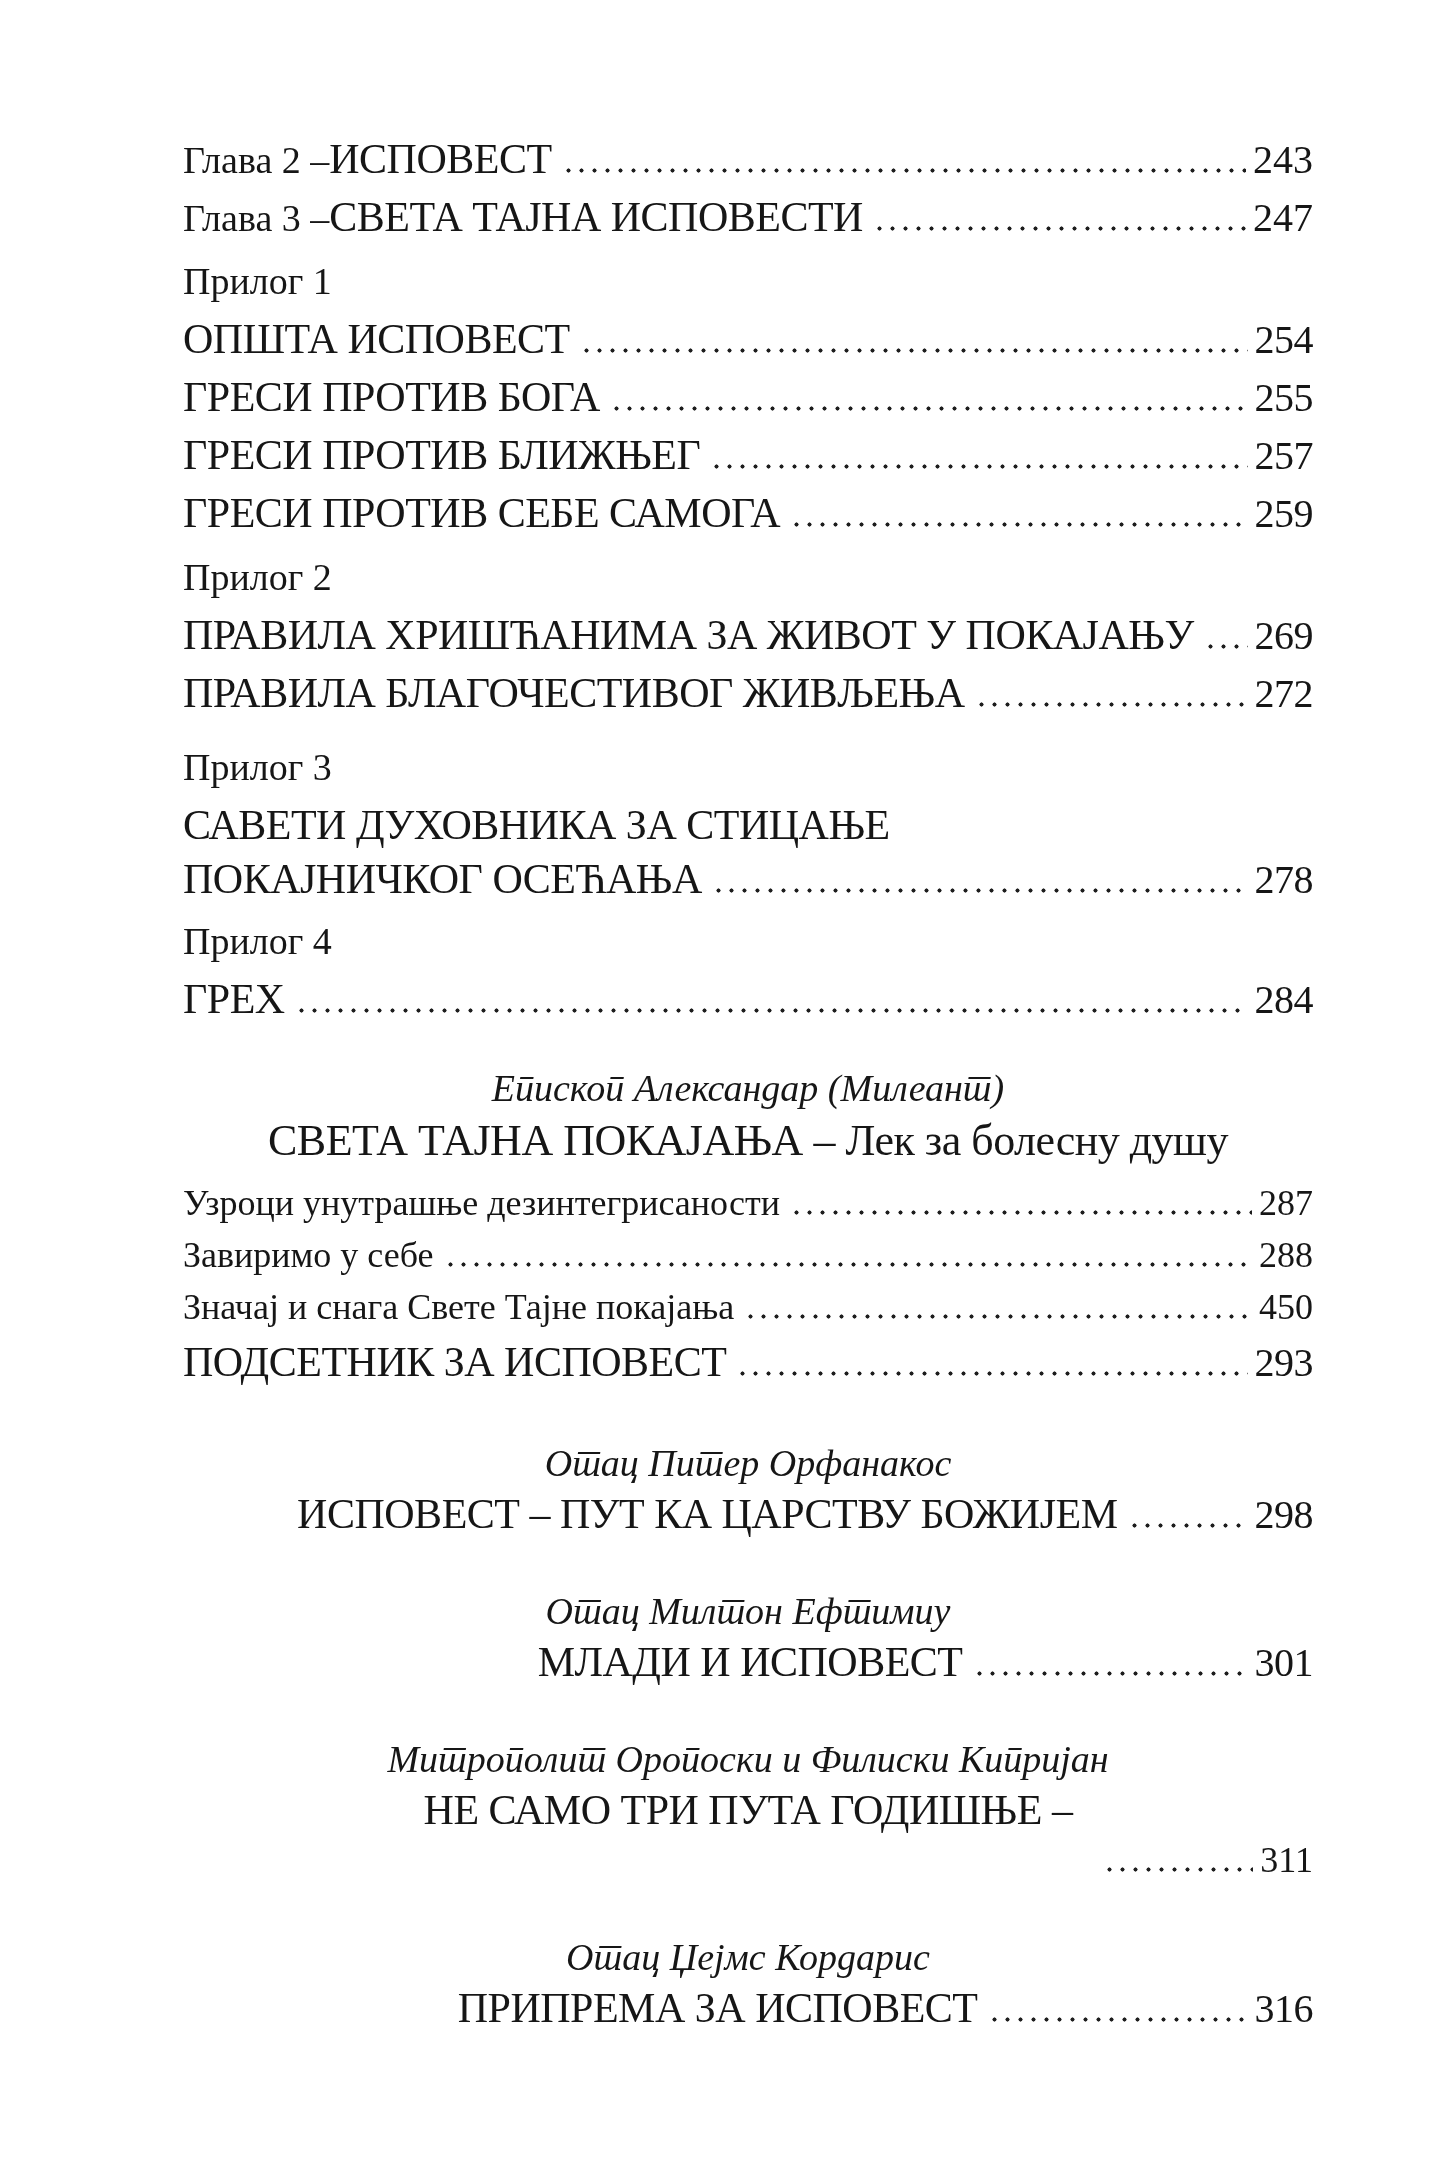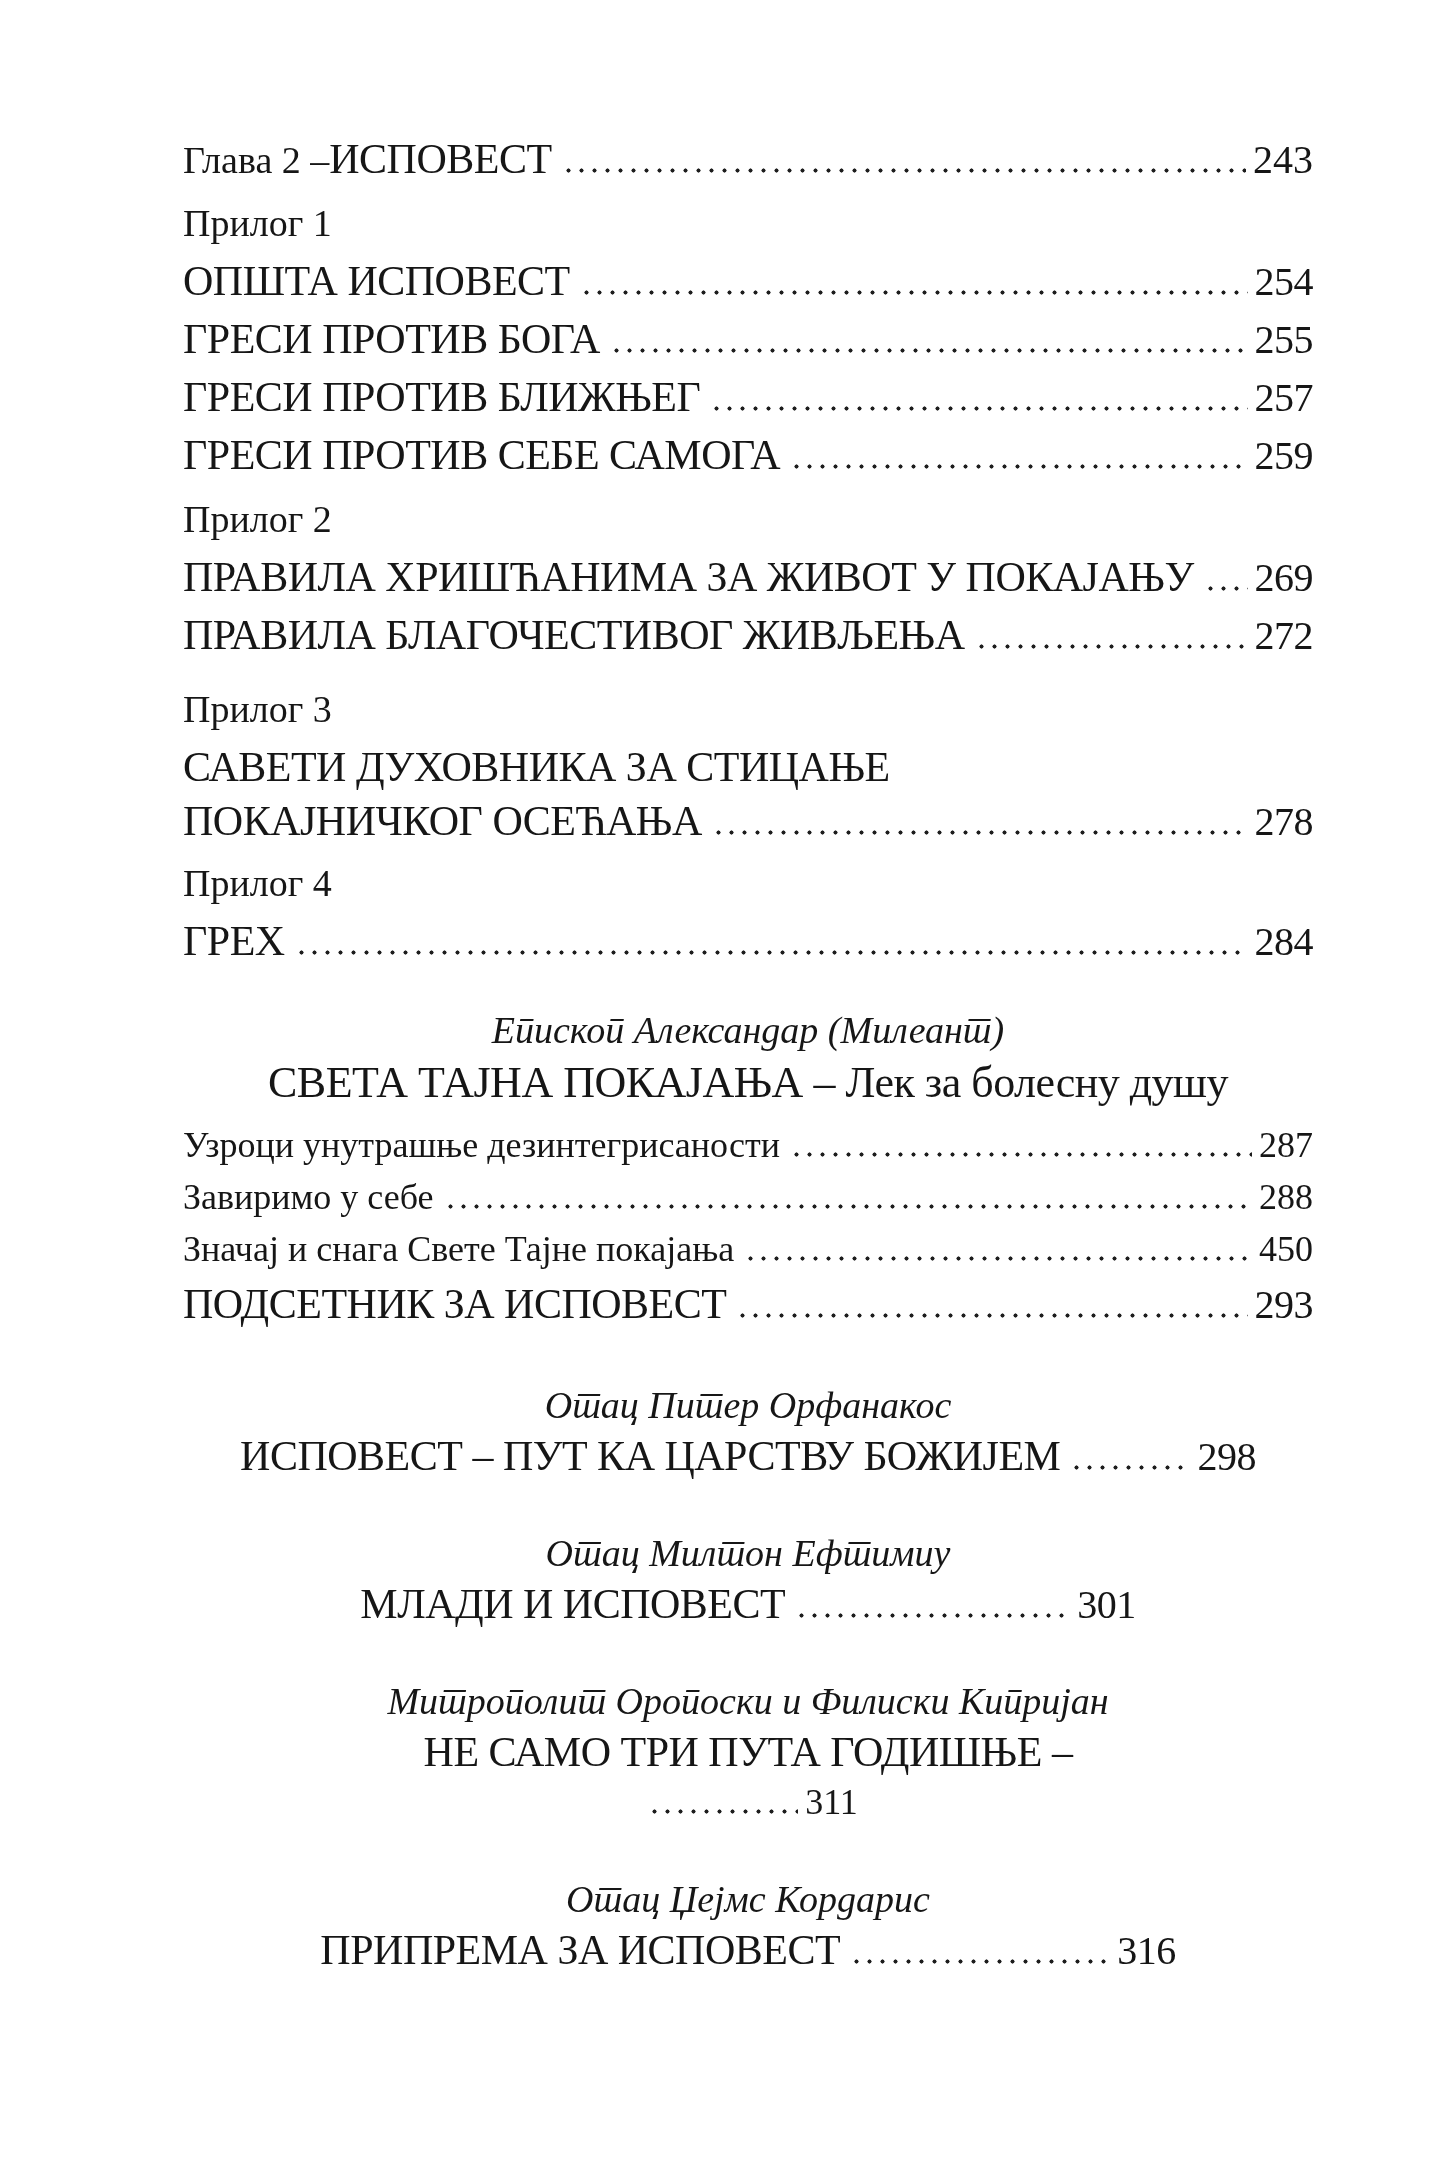--- a/index.html
+++ b/index.html
@@ -72,39 +72,45 @@
     font-size: 44px;
     height: 54px;
     line-height: 54px;
     justify-content: center;
     letter-spacing: -0.5px;
   }
 
   .center { justify-content: center; height: 50px; line-height: 50px; }
 
   
-  .cnum { justify-content: center; height: 50px; line-height: 50px; }
+  .cnum { justify-content: flex-end; height: 50px; line-height: 50px; }
   .cnum .dots { flex: 0 0 auto; }
   .d120 .dots { width: 120px; }
   .d275 .dots { width: 275px; }
   .d150 .dots { width: 150px; }
   .d260 .dots { width: 260px; }
 </style>
 </head>
 <body>
 
 <div class="page">
 
   <div class="row chapter">
     <span class="prefix">Глава 2 – </span>
       <span class="t">ИСПОВЕСТ</span>
     <span class="dots"></span>
     <span class="num">243</span>
   </div>
 
+  <div class="row chapter">
+    <span class="prefix">Глава 3 – </span>
+      <span class="t">СВЕТА ТАЈНА ИСПОВЕСТИ</span>
+    <span class="dots"></span>
+    <span class="num">247</span>
+  </div>
 
   <div class="row group">
     <span class="t">Прилог 1</span>
   </div>
 
   <div class="row caps">
     <span class="t">ОПШТА ИСПОВЕСТ</span>
     <span class="dots"></span>
     <span class="num">254</span>
   </div>

